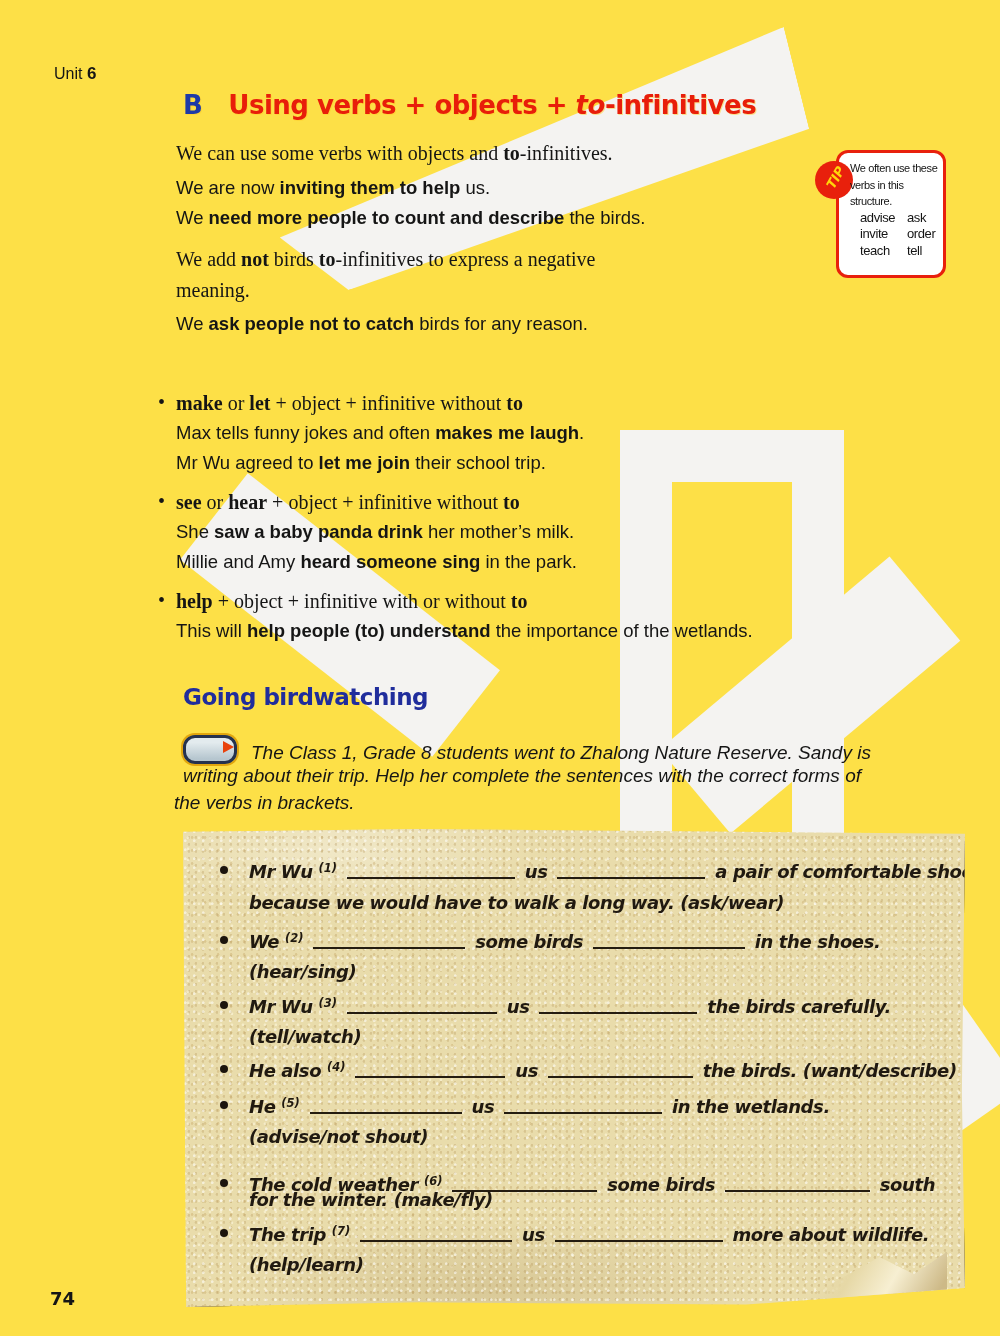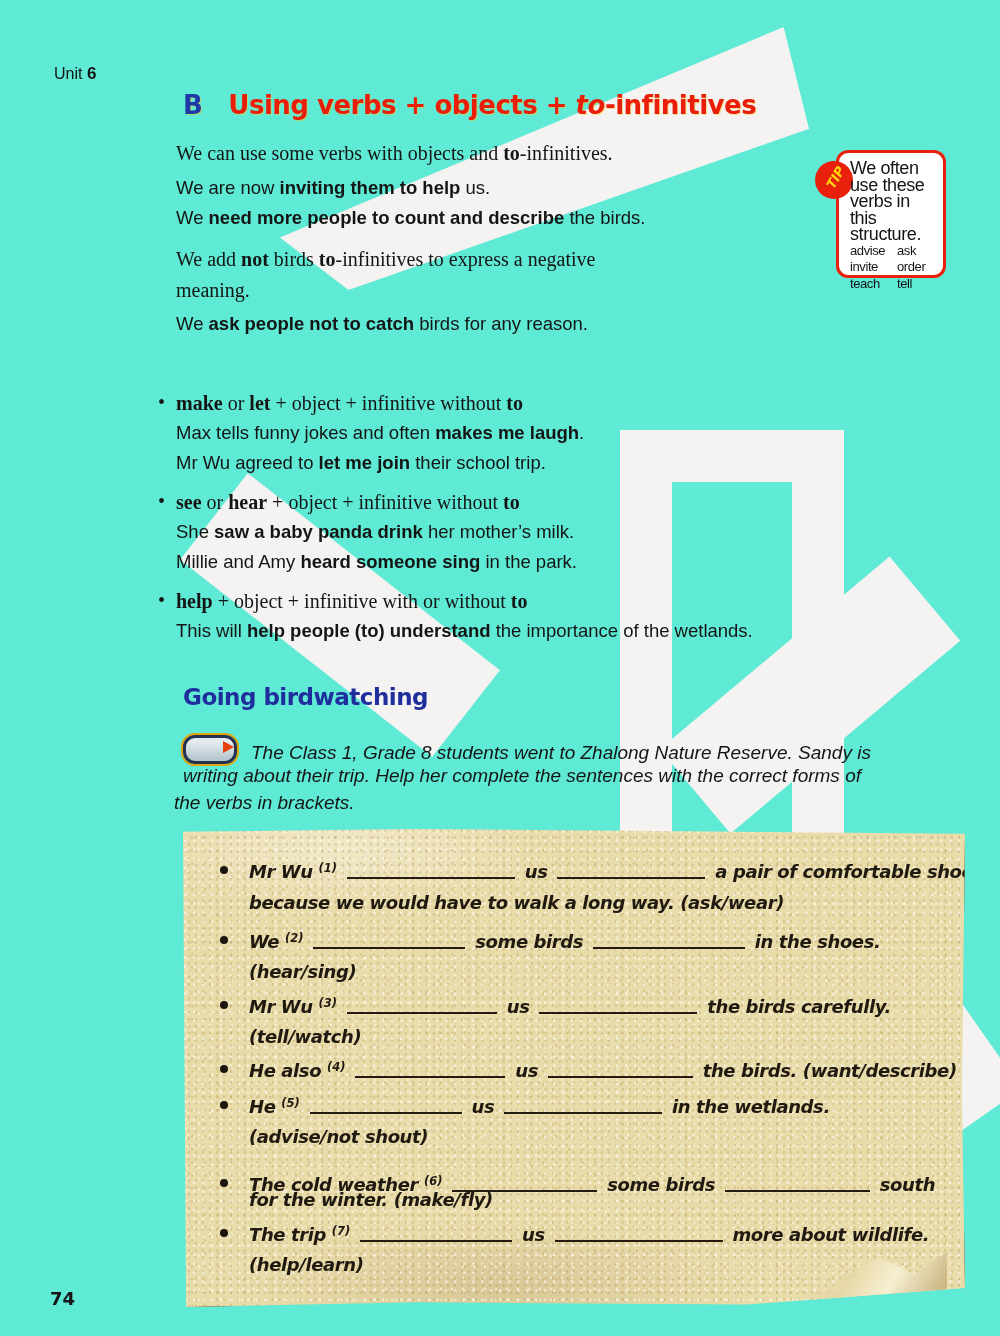--- a/index.html
+++ b/index.html
@@ -1,19 +1,19 @@
 <!DOCTYPE html>
 <html><head>
 <meta charset="utf-8">
 <style>
   html,body{margin:0;padding:0;}
   body{background:#ffffff;}
   .page{
     position:relative; width:1000px; height:1336px; margin:0 auto;
-    background:#5eead4; overflow:hidden;
+    background:#fde047; overflow:hidden;
     font-family:"Liberation Sans", sans-serif; color:#151515;
   }
   
   .wm{position:absolute; z-index:0; background:#f4f3f1;}
   .wm-bar1{left:270px; top:90px; width:540px; height:150px; transform:rotate(-14deg); clip-path:polygon(0 55%,100% 0,100% 70%,10% 100%);}
   .wm-rect{left:620px; top:430px; width:120px; height:400px; background:transparent; border:52px solid #f4f3f1;}
   .wm-bar2{left:180px; top:560px; width:320px; height:110px; transform:rotate(38deg);}
   .wm-bar3{left:660px; top:640px; width:300px; height:110px; transform:rotate(-40deg);}
   .wm-bar4{left:700px; top:1020px; width:300px; height:170px; transform:rotate(-35deg);}
 
@@ -34,22 +34,22 @@
   .b{font-weight:bold;} .i{font-style:italic;}
 
   
   .tip-box{position:absolute; left:836px; top:150px; width:104px; height:122px; z-index:3;
     background:#ffffff; border:3px solid #e8200c; border-radius:12px;}
   .tip-badge{position:absolute; left:-24px; top:8px; width:38px; height:38px; border-radius:50%;
     background:#e8200c; z-index:-1;}
   .tip-badge span{position:absolute; left:9px; top:9px; display:block;
     font-family:"DejaVu Sans", sans-serif; font-weight:bold; font-style:italic;
     color:#ffd60a; font-size:13px; transform:rotate(-60deg);}
-  .tip-inner{padding:7px 4px 0 11px; font-size:18px; line-height:16.5px; letter-spacing:-0.4px; color:#141414;}
-  .tip-verbs{display:grid; grid-template-columns:47px auto; padding:0 4px 0 11px;
+  .tip-inner{padding:7px 4px 0 11px; font-size:11px; line-height:16.5px; letter-spacing:-0.4px; color:#141414;}
+  .tip-verbs{display:grid; grid-template-columns:47px auto; padding:0 4px 0 21px;
     font-size:13px; line-height:16.5px; letter-spacing:-0.4px; color:#141414;}
 
   
   .ex-head{position:absolute; left:183px; top:684px; z-index:2;
     font-family:"DejaVu Sans", sans-serif; font-weight:bold; font-size:23px;
     color:#202d9c; letter-spacing:-0.5px;}
   .instr{position:absolute; z-index:2; white-space:nowrap;
     font-family:"Liberation Sans", sans-serif; font-style:italic; font-size:19px; line-height:26px;}
   .icon-pill{display:inline-block; position:relative; width:48px; height:23px; border-radius:12px;
     background:linear-gradient(180deg,#e3ebee 20%,#b6c6cf 90%);

